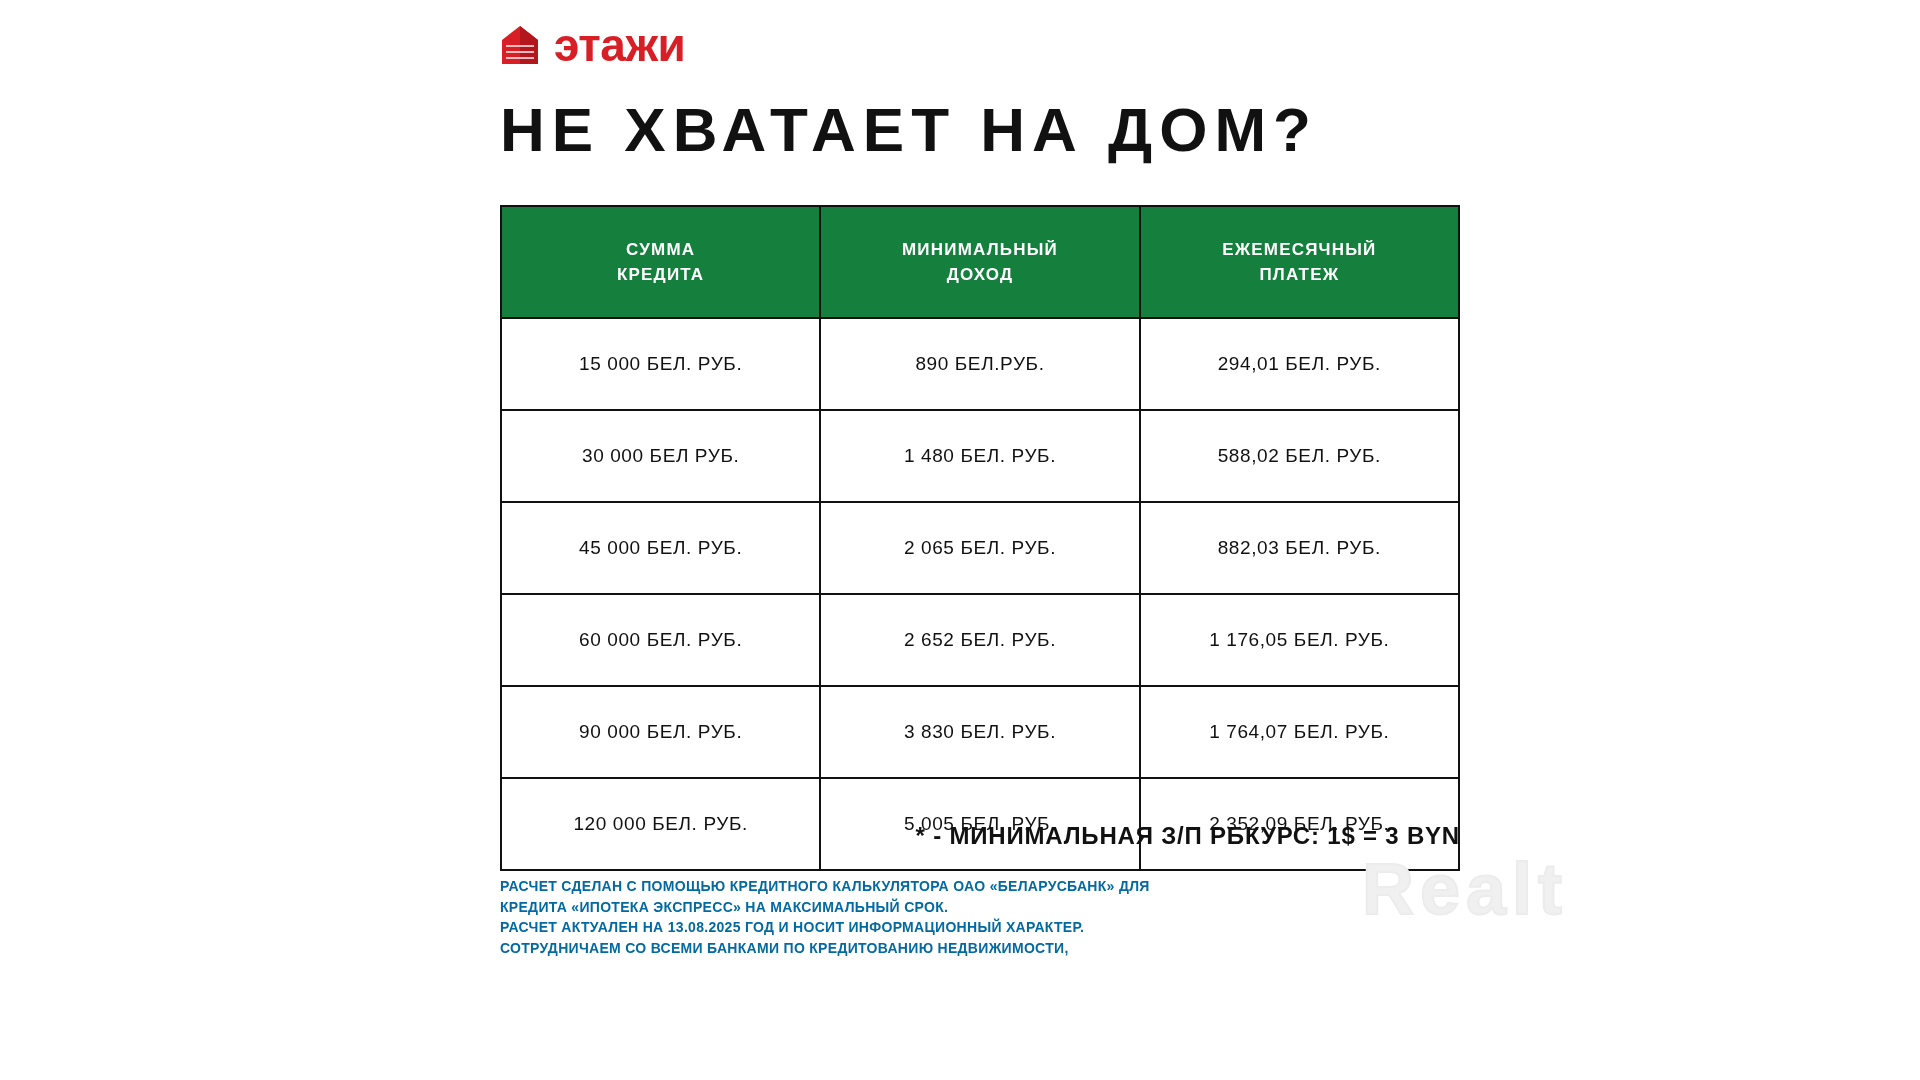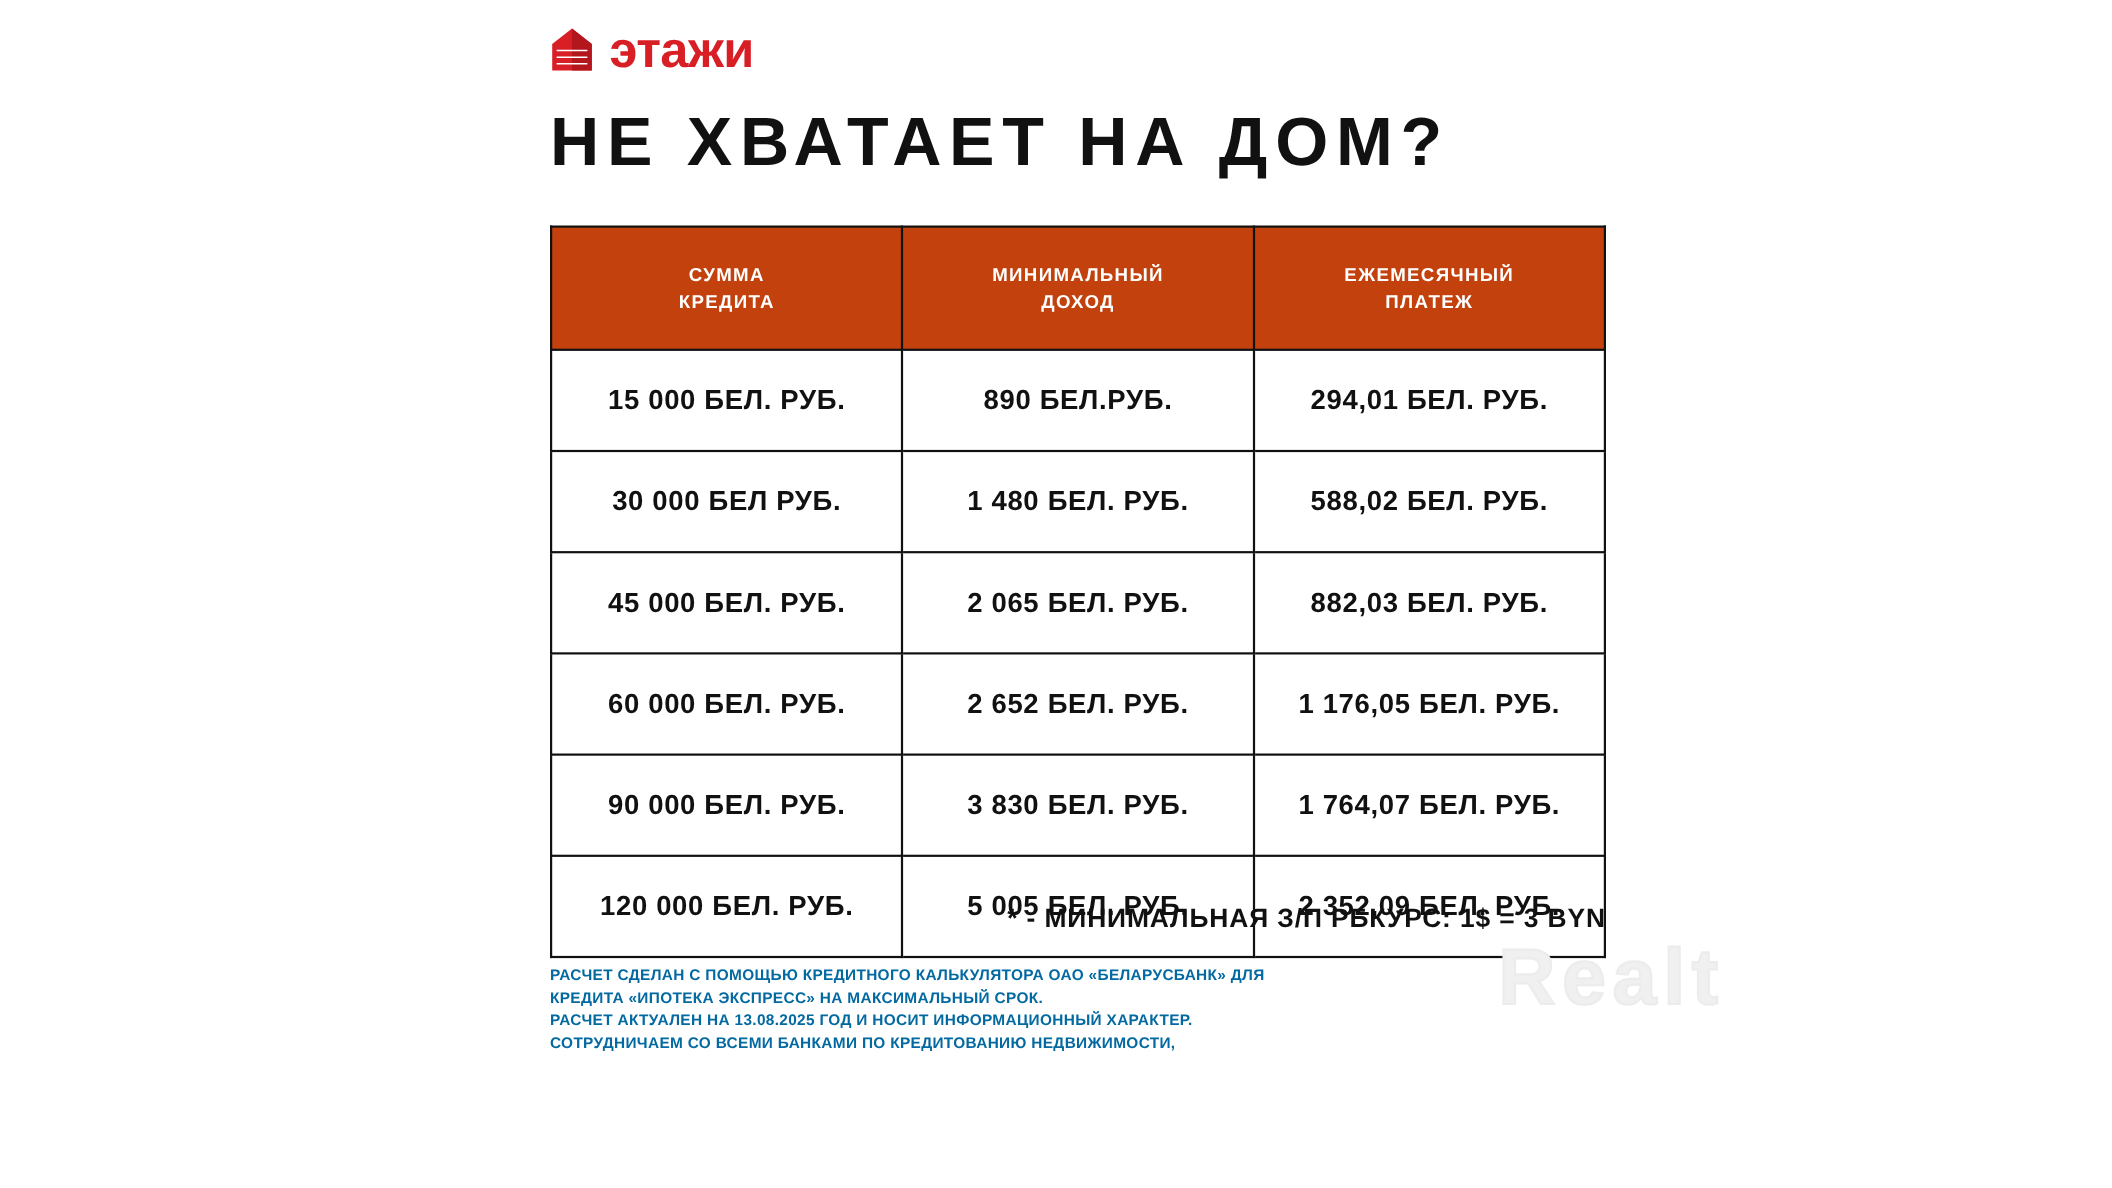--- a/index.html
+++ b/index.html
@@ -72,34 +72,34 @@
     width: 960px;
     table-layout: fixed;
   }
   table.rates th,
   table.rates td {
     border: 2px solid #111111;
     text-align: center;
     vertical-align: middle;
   }
   table.rates thead th {
-    background: #c2410c;
+    background: #15803d;
     color: #ffffff;
     border-color: #111111;
     font-size: 17px;
     font-weight: 700;
     letter-spacing: 1.2px;
     line-height: 1.5;
     height: 94px;
     padding: 8px 6px;
   }
   table.rates tbody td {
     height: 82px;
-    font-size: 25px;
-    font-weight: 700;
+    font-size: 19px;
+    font-weight: 400;
     letter-spacing: 0.6px;
     color: #111111;
     padding: 4px 6px;
   }
 
   
   .note-row {
     position: absolute;
     left: 500px;
     top: 822px;

